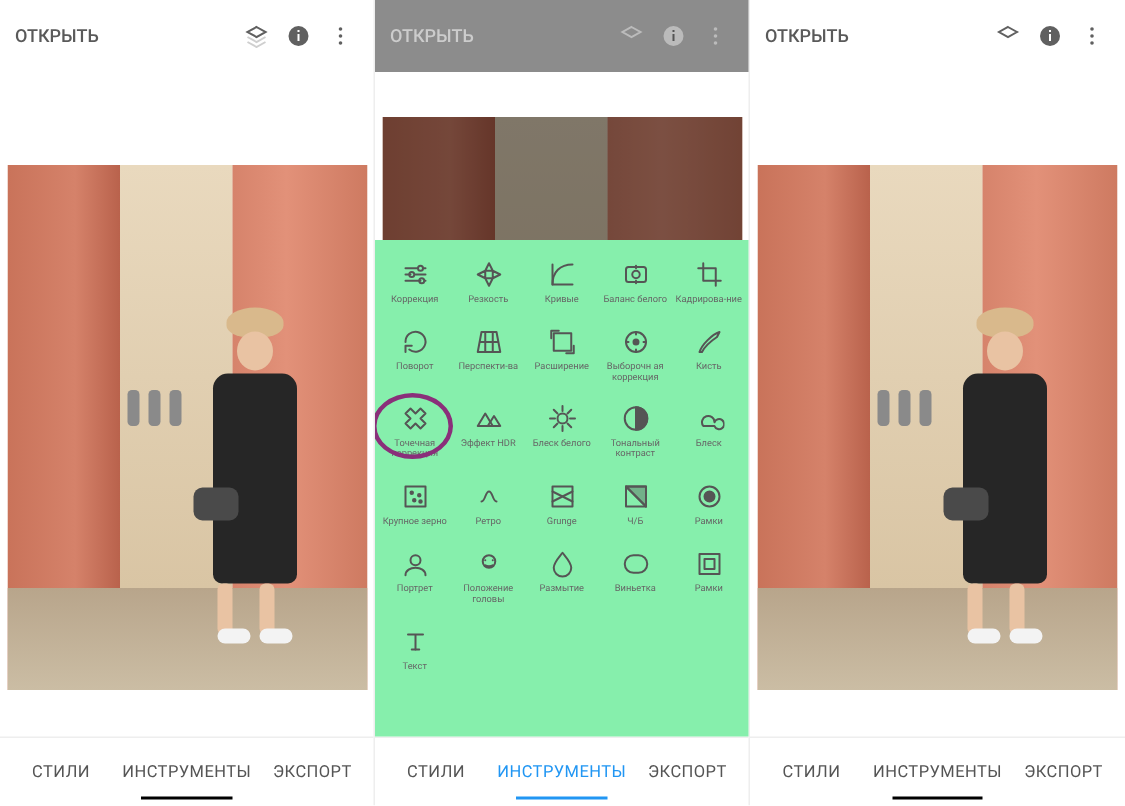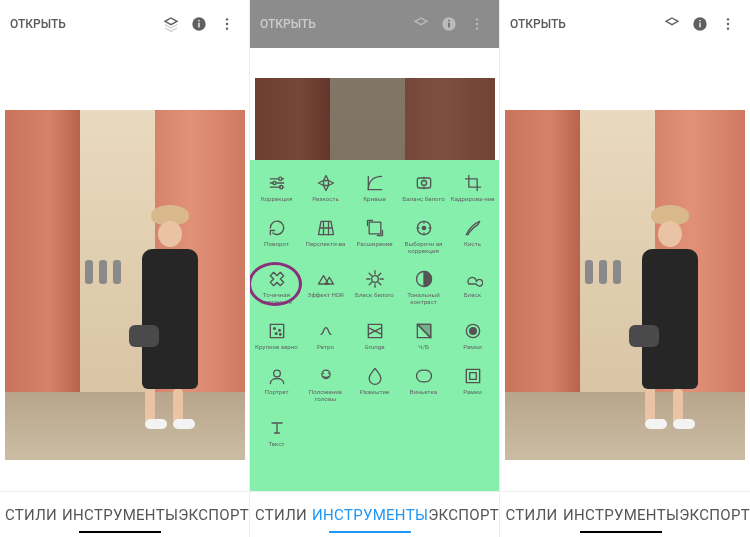--- a/index.html
+++ b/index.html
@@ -113,21 +113,21 @@
   .topbar.dimmed .tb-icon { color:#bbb; }
 
   
   .bottombar {
     height: 46px;
     display:flex;
     border-top: 1px solid #eee;
   }
   .bottombar .tab {
     flex:1; display:flex; align-items:center; justify-content:center;
-    font-size: 15px; letter-spacing: .3px; color:#555;
+    font-size: 11px; letter-spacing: .3px; color:#555;
     cursor:pointer; position:relative;
   }
   .bottombar .tab.active::after {
     content:""; position:absolute; bottom:4px; left:15%; right:15%;
     height:2px; background:#000;
   }
   .bottombar.tools .tab.active { color:#2196f3; }
   .bottombar.tools .tab.active::after { background:#2196f3; }
 
   

